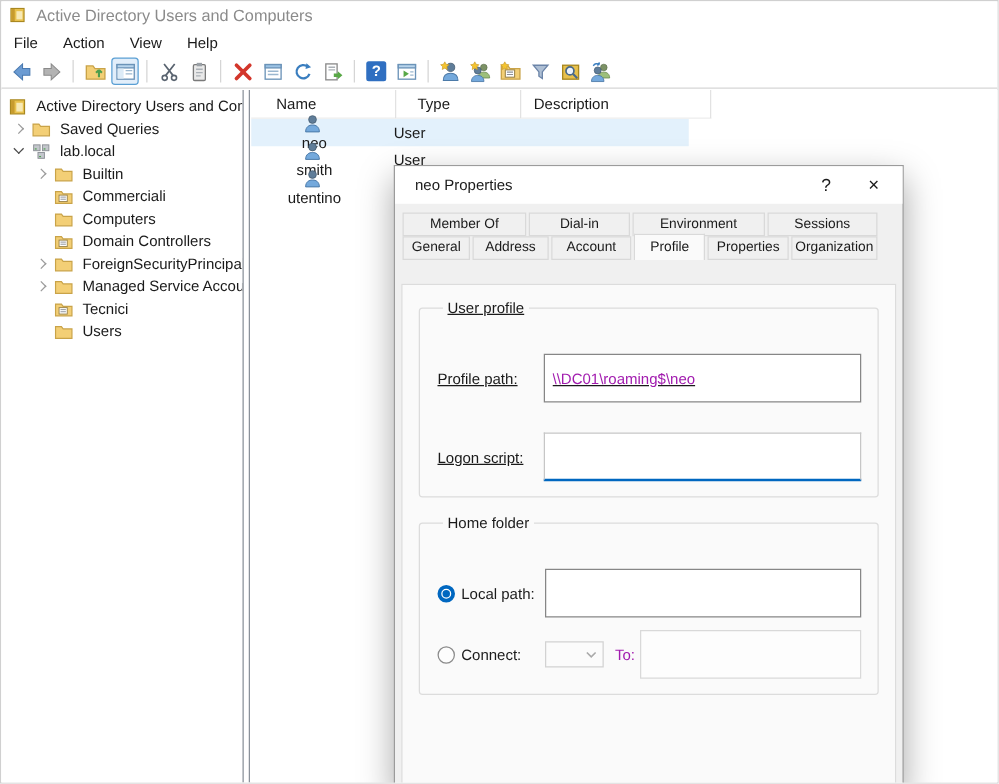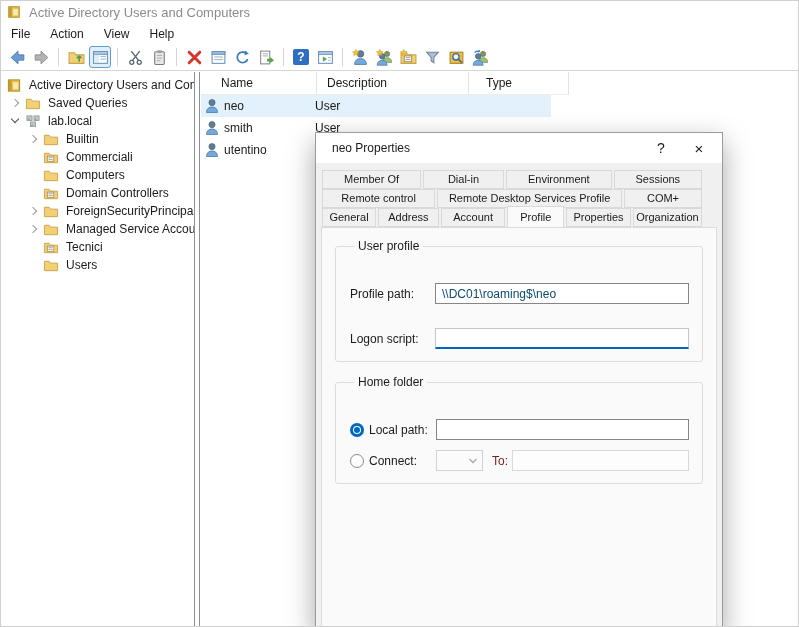--- a/index.html
+++ b/index.html
@@ -43,21 +43,21 @@
   .tree-sel .tree-icon { margin-left:1px; }
 
   
   #list-header { display:flex; height:23px; line-height:22px; background:#fff; }
   .hcell { border-right:1px solid #e2e2e2; border-bottom:1px solid #ededed; cursor:default; }
   .hcell.c-name { width:116px; padding-left:20px; }
   .hcell.c-type { width:100px; padding-left:17px; }
   .hcell.c-desc { width:152px; padding-left:10px; }
   .lrow { display:flex; align-items:center; height:22px; width:350px; }
   .lrow.selected { background:#e3f1fc; }
-  .lcell-name { width:98px; display:flex; align-items:center; padding-left:3px; }
+  .lcell-name { width:98px; display:flex; align-items:center; padding-left:3px;flex-direction:column; }
   .lcell-name svg { width:16px; height:16px; margin-right:4px; flex:0 0 16px; }
   .lcell-type { width:100px; padding-left:16px; }
   .lcell-desc { width:152px; padding-left:10px; }
 
   
   #dialog { position:absolute; left:314px; top:131px; width:408px; height:500px; background:#f0f0f0; border:1px solid #9b9b9b; box-shadow:0 10px 26px rgba(0,0,0,.35); }
   #dlg-titlebar { height:30px; background:#fff; display:flex; align-items:center; }
   #dlg-titlebar .dlg-title { margin-left:16px; font-size:12px; flex:1; }
   .dlg-cap-btn { width:38px; height:28px; display:flex; align-items:center; justify-content:center; font-size:14px; color:#1a1a1a; }
   #dlg-close { margin-right:4px; font-size:15px; }
@@ -65,34 +65,34 @@
   .tabs-row { display:flex; padding:0 6px; height:19px; }
   .tabs-row + .tabs-row { margin-top:0; }
   #tabs-wrap { margin-top:7px; position:relative; z-index:2; }
   .tab { border:1px solid #d9d9d9; background:#f0f0f0; margin-right:2px; text-align:center; line-height:17px; font-size:11px; white-space:nowrap; overflow:hidden; cursor:default; }
   .tab:last-child { margin-right:14px; }
   .tab.active { background:#fafafa; border-bottom:none; height:21px; margin-top:-2px; line-height:20px; position:relative; z-index:3; }
 
   #tab-page { position:absolute; left:5px; right:5px; top:94px; bottom:0; background:#fafafa; border:1px solid #dcdcdc; z-index:1; padding:2px 13px 0 13px; }
   fieldset { border:1px solid #dcdcdc; border-radius:3px; padding:6px 13px 12px 14px; background:transparent; }
   fieldset legend { padding:0 4px; margin-left:4px; font-size:12px; }
-  #fs-user-profile { margin-top:9px; }
+  #fs-user-profile { margin-top:9px;text-decoration:underline; }
   #fs-home-folder { margin-top:13px; }
   .frow { display:flex; align-items:center; margin-top:24px; }
   .flabel { width:85px; flex:0 0 85px; }
-  .tinput { flex:1; height:21px; border:1px solid #868686; background:#fff; padding:0 6px; font-family:"Liberation Sans",sans-serif; font-size:12px; color:#0c4a6e; }
+  .tinput { flex:1; height:39px; border:1px solid #868686; background:#fff; padding:0 6px; font-family:"Liberation Sans",sans-serif; font-size:12px; color:#a21caf; }
   .tinput.focused { border:1px solid #c6c6c6; border-bottom:2px solid #0067c0; }
   .tinput.disabled { border:1px solid #d9d9d9; background:#fdfdfd; }
   .radio { width:14px; height:14px; border-radius:50%; flex:0 0 14px; margin-right:5px; position:relative; }
   .radio.checked { border:3px solid #0067c0; background:#fff; }
   .radio.checked::after { content:""; position:absolute; left:1px; top:1px; width:6px; height:6px; border-radius:50%; background:#0067c0; }
   .radio.unchecked { border:1px solid #8a8a8a; background:#fdfdfd; }
   .rlabel { width:67px; flex:0 0 67px; }
   .combo { width:47px; flex:0 0 47px; height:21px; border:1px solid #d2d2d2; background:#fbfbfb; display:flex; align-items:center; justify-content:flex-end; padding-right:4px; margin-right:9px; }
-  .to-label { width:20px; flex:0 0 20px; margin-right:0; color:#7f1d1d; }
+  .to-label { width:20px; flex:0 0 20px; margin-right:0; color:#a21caf; }
 </style>
 </head>
 <body>
 
 <svg width="0" height="0" style="position:absolute">
   <defs>
     <g id="svg-folder">
       <path d="M1 4.5 L1 13.5 L15 13.5 L15 5.5 L7.5 5.5 L6 3.5 L1 3.5 Z" fill="#f3cf76" stroke="#c9a348" stroke-width="1"></path>
     </g>
     <g id="svg-ou-folder">
@@ -366,22 +366,22 @@
           </svg>
         <span class="tree-label">Users</span>
       </div>
     </div>
 
     <div id="splitter"></div>
 
     <div id="list-pane">
       <div id="list-header">
         <span class="hcell c-name">Name</span>
+        <span class="hcell c-type">Type</span>
         <span class="hcell c-desc">Description</span>
-        <span class="hcell c-type">Type</span>
       </div>
       <div class="lrow selected">
         <span class="lcell-name">
           <svg viewBox="0 0 16 16">
               <use href="#svg-person"></use>
             </svg>
           <span>neo</span>
         </span>
         <span class="lcell-type">User</span>
         <span class="lcell-desc"></span>
@@ -415,25 +415,20 @@
       <span class="dlg-cap-btn">?</span>
       <span class="dlg-cap-btn" id="dlg-close">×</span>
     </div>
 
     <div id="tabs-wrap">
       <div class="tabs-row">
         <span class="tab" style="flex:1.18">Member Of</span>
         <span class="tab" style="flex:0.96">Dial-in</span>
         <span class="tab" style="flex:1.26">Environment</span>
         <span class="tab" style="flex:1.05">Sessions</span>
-      </div>
-      <div class="tabs-row">
-        <span class="tab" style="flex:1.2">Remote control</span>
-        <span class="tab" style="flex:1.97">Remote Desktop Services Profile</span>
-        <span class="tab" style="flex:0.82">COM+</span>
       </div>
       <div class="tabs-row">
         <span class="tab" style="flex:0.93">General</span>
         <span class="tab" style="flex:1.05">Address</span>
         <span class="tab" style="flex:1.12">Account</span>
         <span class="tab active" style="flex:0.98">Profile</span>
         <span class="tab" style="flex:1.12">Properties</span>
         <span class="tab" style="flex:1.2">Organization</span>
       </div>
     </div>

